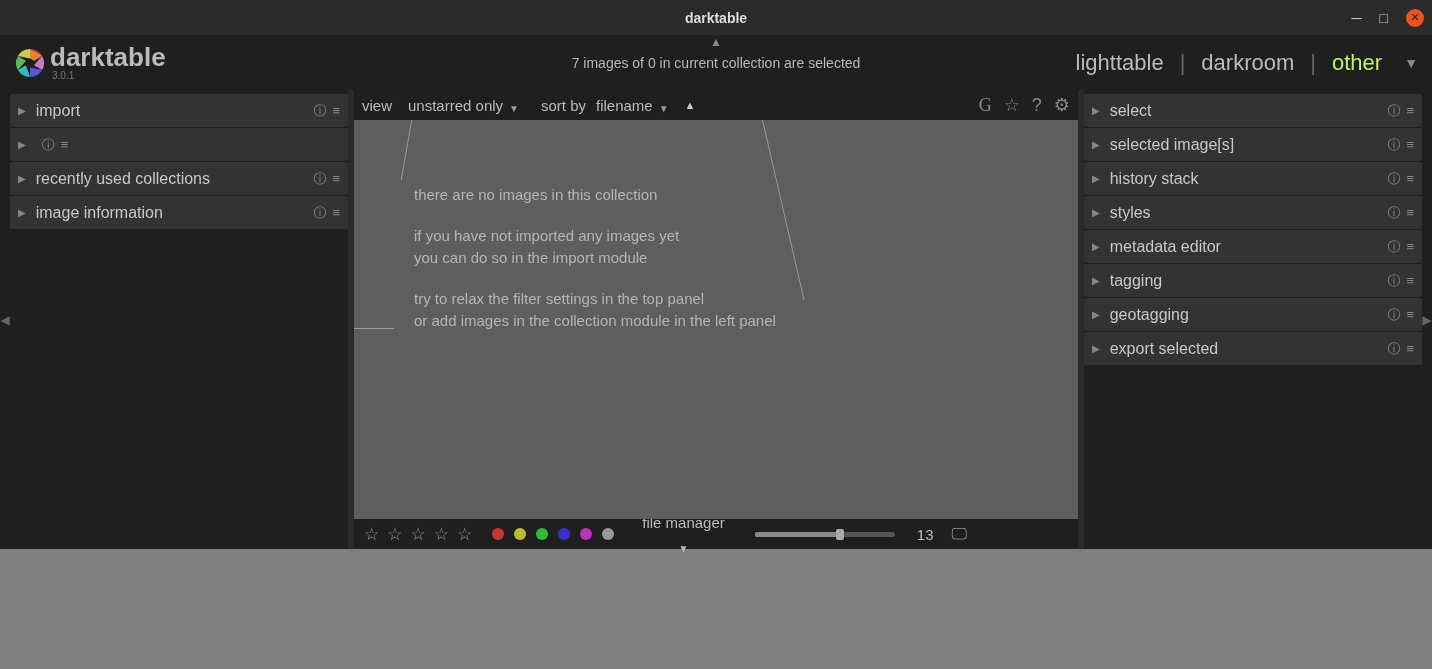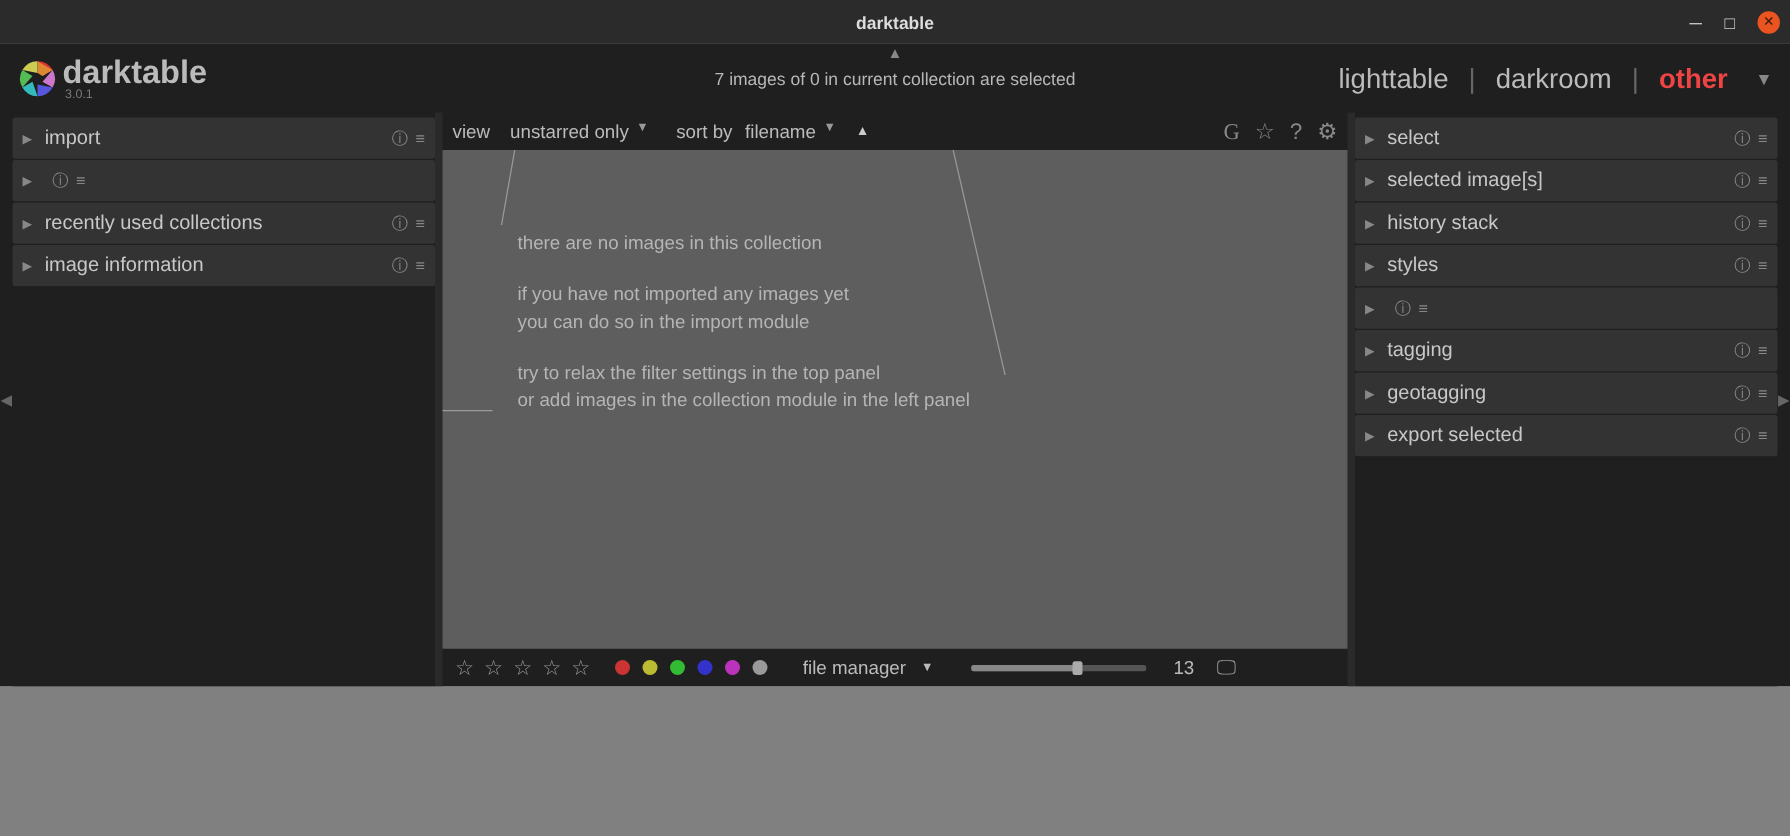--- a/index.html
+++ b/index.html
@@ -15,57 +15,57 @@
 
 .header { height: 55px; display: flex; align-items: center; padding: 0 14px; position: relative; }
 .header-arrow { position: absolute; left: 50%; top: 0; transform: translateX(-50%); color: #888; font-size: 12px; cursor: pointer; }
 .logo-wrap { display: flex; align-items: center; gap: 4px; }
 .logo-icon { width: 32px; height: 32px; position: relative; }
 .app-name { color: #bbb; font-size: 26px; font-weight: bold; line-height: 1; }
 .app-version { color: #777; font-size: 10px; margin-left: 2px; }
 .header-center { position: absolute; left: 50%; transform: translateX(-50%); color: #b8b8b8; font-size: 14px; }
 .header-right { margin-left: auto; display: flex; align-items: center; gap: 16px; font-size: 22px; }
 .view-link { color: #bbb; cursor: pointer; }
-.view-link.dim { color: #ef4444; font-weight: bold; }
+.view-link.dim { color: #bef264; }
 .view-sep { color: #666; }
 .view-chevron { color: #888; font-size: 14px; cursor: pointer; margin-left: 6px; }
 
 .body { flex: 1; display: flex; align-items: stretch; }
 .edge-arrow { width: 10px; display: flex; align-items: center; justify-content: center; color: #666; font-size: 12px; cursor: pointer; }
 
 .left-panel, .right-panel { width: 338px; background: #1f1f1f; display: flex; flex-direction: column; padding-top: 4px; }
 .right-panel { width: 338px; }
 .panel-scroll { width: 6px; background: #2a2a2a; }
 
 .module { height: 33px; background: #333; margin-bottom: 1px; display: flex; align-items: center; padding: 0 8px; cursor: pointer; border-radius: 2px; }
 .module .tri { color: #888; font-size: 10px; margin-right: 10px; }
 .module .lbl { color: #c8c8c8; font-size: 16px; flex: 1; }
 .module .ico { color: #888; font-size: 13px; margin-left: 6px; }
 
 .center { flex: 1; display: flex; flex-direction: column; }
 .toolbar { height: 30px; display: flex; align-items: center; padding: 0 8px; gap: 10px; color: #bbb; font-size: 15px; }
-.toolbar .dd { display: flex; align-items: flex-start; gap: 6px; cursor: pointer; }
+.toolbar .dd { display: flex; align-items: flex-end; gap: 6px; cursor: pointer; }
 .toolbar .dd-arrow { color: #999; font-size: 10px; }
 .toolbar-right { margin-left: auto; display: flex; gap: 12px; align-items: center; color: #888; }
 .toolbar-right span { cursor: pointer; font-size: 18px; }
 
 .canvas { flex: 1; background: #5e5e5e; position: relative; margin: 0 0 0 0; }
 .canvas-text { position: absolute; left: 60px; top: 64px; color: #b5b5b5; font-size: 15px; line-height: 1.5; }
 .canvas-text p { margin-bottom: 18px; }
 .guide-line { position: absolute; background: #9a9a9a; }
 .gl1 { width: 1px; height: 60px; left: 52px; top: 0; transform: skewX(-10deg); }
 .gl2 { width: 1px; height: 180px; left: 408px; top: 0; transform: skewX(13deg); transform-origin: top; }
 .gl3 { width: 40px; height: 1px; left: 0px; top: 208px; }
 
 .bottom-bar { height: 30px; display: flex; align-items: center; padding: 0 10px; gap: 10px; color: #bbb; font-size: 15px; }
 .stars { display: flex; gap: 8px; }
 .star { color: #999; font-size: 17px; cursor: pointer; }
 .dots { display: flex; gap: 10px; margin-left: 10px; }
 .dot { width: 12px; height: 12px; border-radius: 50%; cursor: pointer; }
-.layout-dd { margin-left: 18px; display: flex; align-items: center; gap: 12px; cursor: pointer; }
+.layout-dd { margin-left: 18px; display: flex; align-items: center; gap: 12px; cursor: pointer; flex-direction: column; }
 .slider { width: 140px; height: 5px; background: #555; position: relative; margin-left: 20px; border-radius: 2px; }
 .slider-fill { position: absolute; left: 0; top: 0; height: 100%; width: 60%; background: #888; border-radius: 2px; }
 .slider-thumb { position: absolute; left: 58%; top: -3px; width: 8px; height: 11px; background: #aaa; border-radius: 2px; }
 .zoom-val { margin-left: 12px; color: #bbb; font-size: 15px; text-align: right; }
 .monitor-ico { margin-left: 8px; color: #999; font-size: 16px; }
 
 .footer-spacer { height: 120px; background: #808080; }
 </style>
 </head>
 <body>
@@ -229,20 +229,21 @@
         <span class="ico">≡</span>
       </div>
       <div class="module">
         <span class="tri">▶</span>
         <span class="lbl">styles</span>
         <span class="ico">ⓘ</span>
         <span class="ico">≡</span>
       </div>
       <div class="module">
         <span class="tri">▶</span>
+        <span class="lbl">metadata editor</span>
         <span class="ico">ⓘ</span>
         <span class="ico">≡</span>
       </div>
       <div class="module">
         <span class="tri">▶</span>
         <span class="lbl">tagging</span>
         <span class="ico">ⓘ</span>
         <span class="ico">≡</span>
       </div>
       <div class="module">

